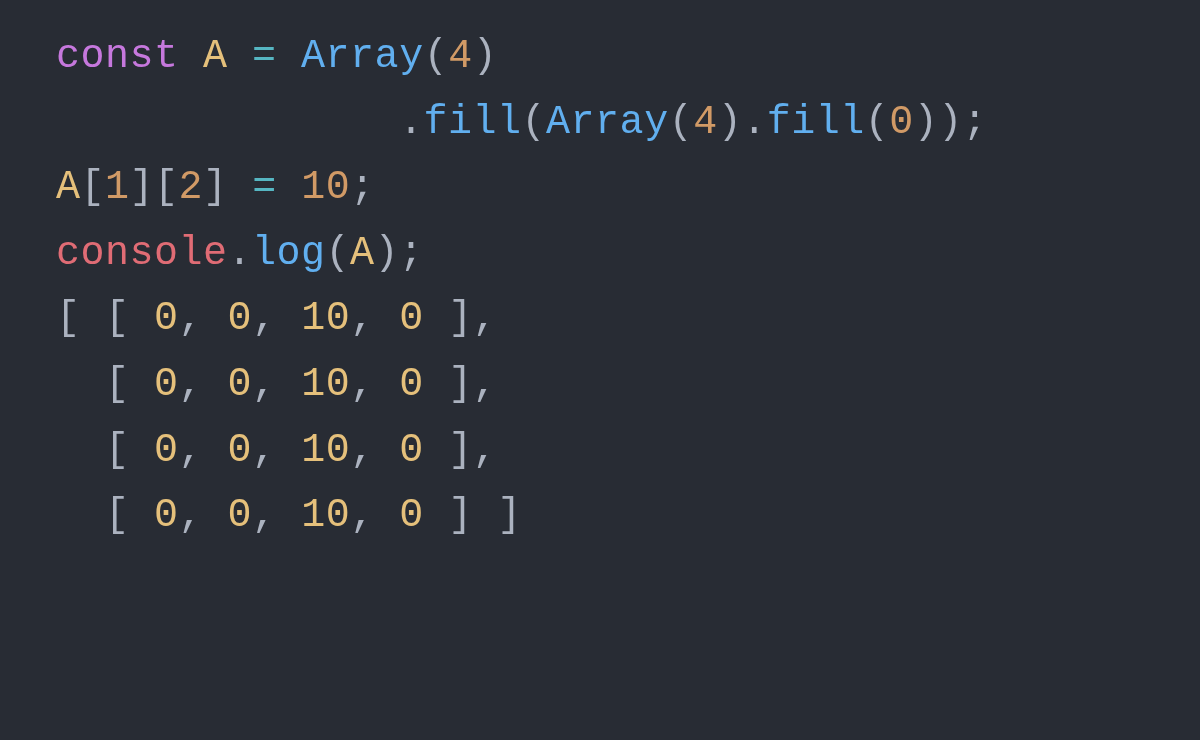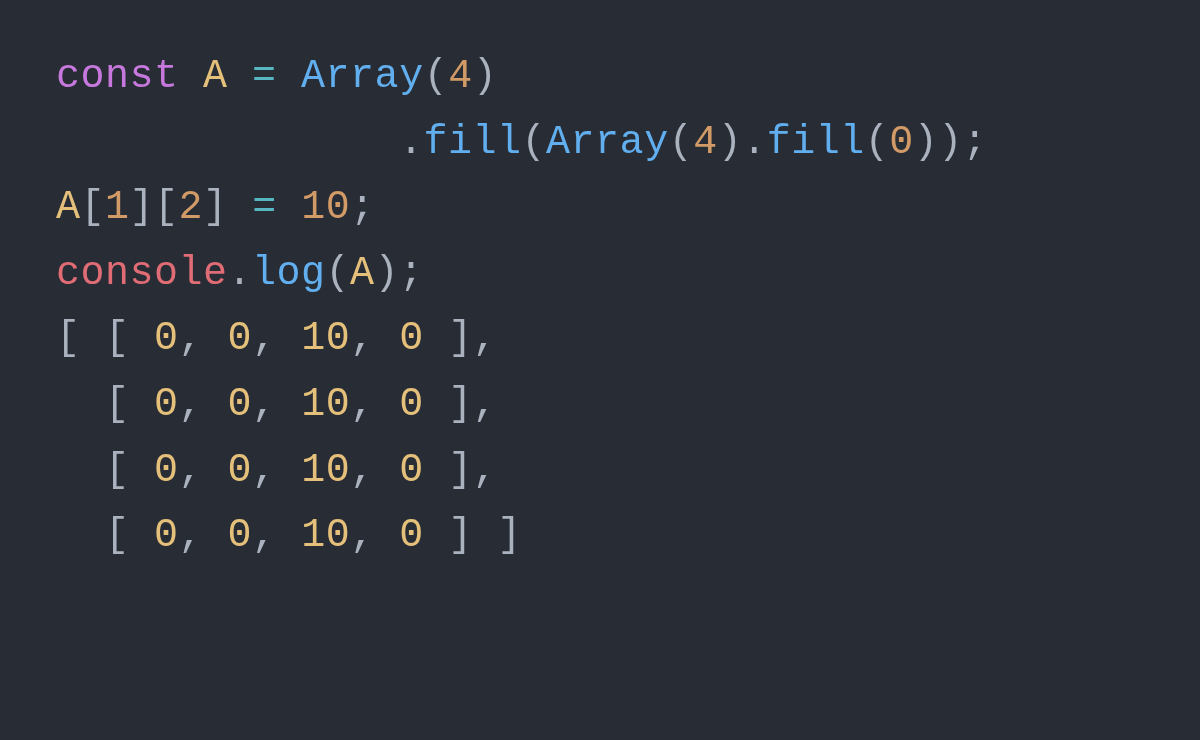--- a/index.html
+++ b/index.html
@@ -5,21 +5,21 @@
   html, body {
     margin: 0;
     padding: 0;
     background: #282c34;
     width: 1200px;
     height: 740px;
     overflow: hidden;
   }
   pre.code {
     margin: 0;
-    padding: 44px 56px;
+    padding: 24px 56px;
     font-family: "SF Mono", ui-monospace, Menlo, Consolas, "Liberation Mono", monospace;
     font-size: 40px;
     line-height: 1.64;
     white-space: pre;
     letter-spacing: 0.5px;
   }
   .kw  { color: #c678dd; } 
   .var { color: #e5c07b; } 
   .op  { color: #56b6c2; } 
   .fn  { color: #61afef; } 

